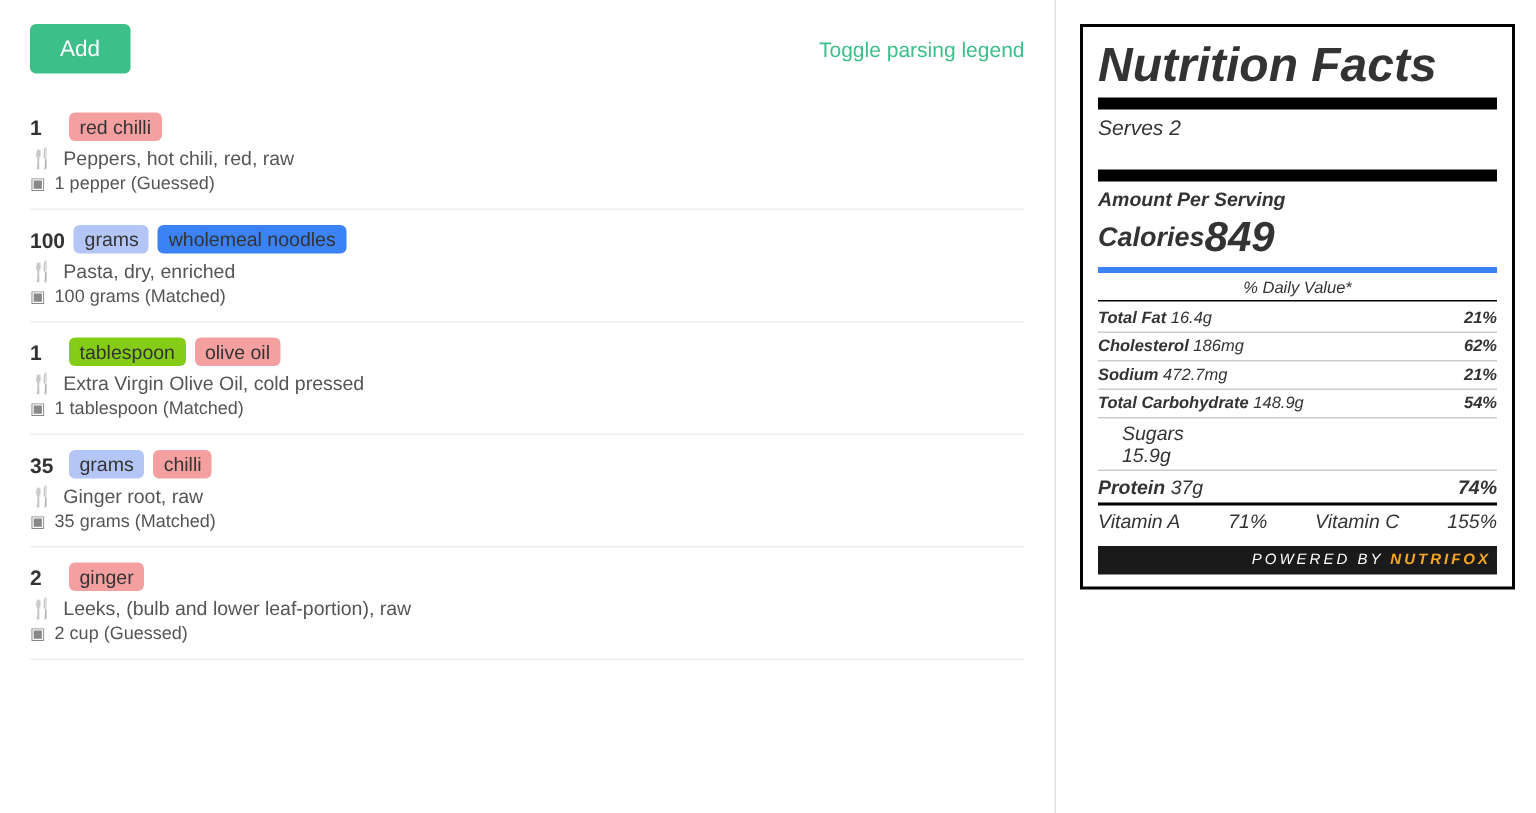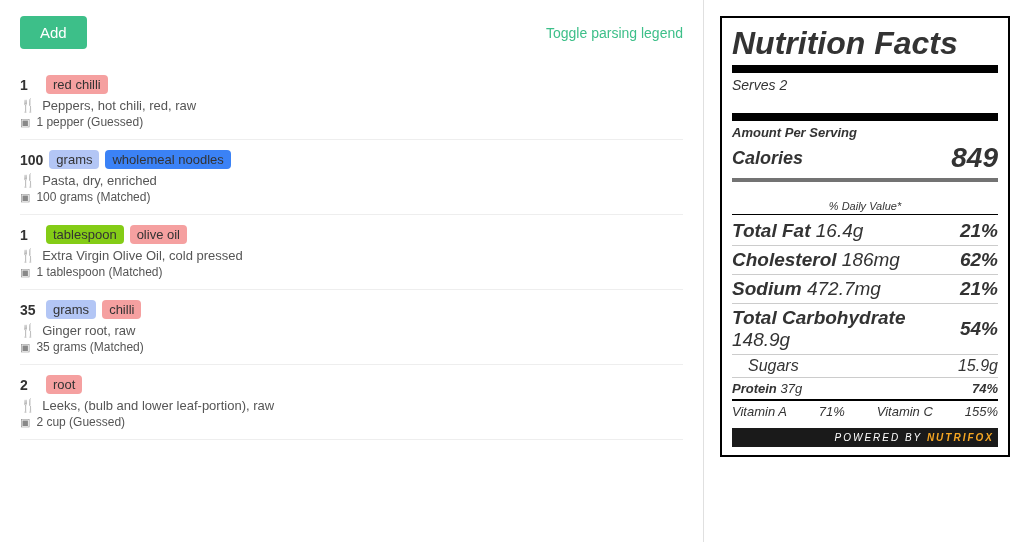--- a/index.html
+++ b/index.html
@@ -134,25 +134,24 @@
       background: #000;
       margin: 4px 0;
     }
     .nf-amount-label {
       font-size: 13px;
       font-weight: 700;
       margin: 4px 0 2px;
     }
     .nf-calories-row {
       display: flex;
-      justify-content: space-between;
-      align-items: center;
-      border-bottom: 4px solid #737373;
+      align-items: center;
+      border-bottom: 4px solid #3b82f6;
       padding-bottom: 4px;
-      margin-bottom: 18px;
+      margin-bottom: 4px;
     }
     .nf-calories-label {
       font-size: 18px;
       font-weight: 700;
     }
     .nf-calories-val {
       font-size: 28px;
       font-weight: 900;
     }
     .nf-dv-row {
@@ -161,34 +160,35 @@
       border-bottom: 1px solid #000;
       padding-bottom: 2px;
       margin-bottom: 2px;
     }
     .nf-nutrient-row {
       display: flex;
       justify-content: space-between;
       align-items: center;
       padding: 3px 0;
       border-bottom: 1px solid #ccc;
-      font-size: 19px;
+      font-size: 11px;
     }
     .nf-nutrient-name {
       font-weight: 700;
     }
     .nf-nutrient-dv {
       font-weight: 700;
     }
     .nf-sub-row {
       display: flex;
       justify-content: space-between;
       padding: 2px 0 2px 16px;
       border-bottom: 1px solid #ccc;
-      font-size: 16px;
+      font-size: 13px;
+      flex-direction: column;
     }
     .nf-protein-row {
       display: flex;
       justify-content: space-between;
       padding: 3px 0;
       border-bottom: 2px solid #000;
       font-size: 13px;
     }
     .nf-vitamin-row {
       display: flex;
@@ -277,21 +277,21 @@
       <span>Ginger root, raw</span>
     </div>
           <div class="ingredient-match">
       <span class="icon-box">▣</span>
       <span>35 grams (Matched)</span>
     </div>
         </div>
         <div class="ingredient-item">
           <div class="ingredient-row">
       <span class="qty-badge">2</span>
-            <span class="ingredient-badge" style="background:#f5a0a0">root</span>
+            <span class="ingredient-badge" style="background:#f5a0a0">ginger</span>
     </div>
           <div class="ingredient-desc">
       <span class="icon-fork">🍴</span>
       <span>Leeks, (bulb and lower leaf-portion), raw</span>
     </div>
           <div class="ingredient-match">
       <span class="icon-box">▣</span>
       <span>2 cup (Guessed)</span>
     </div>
         </div>

